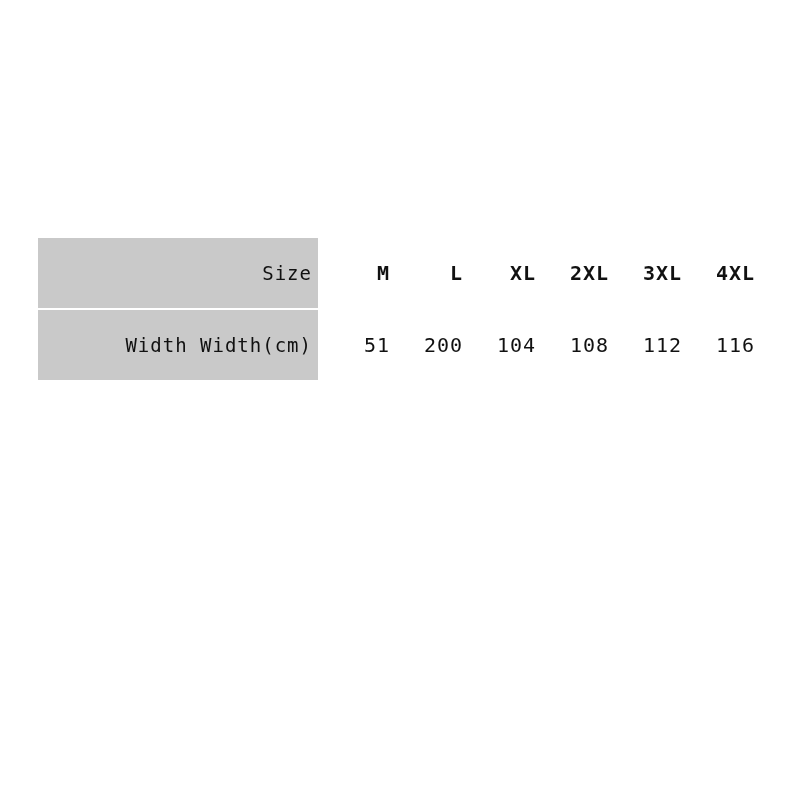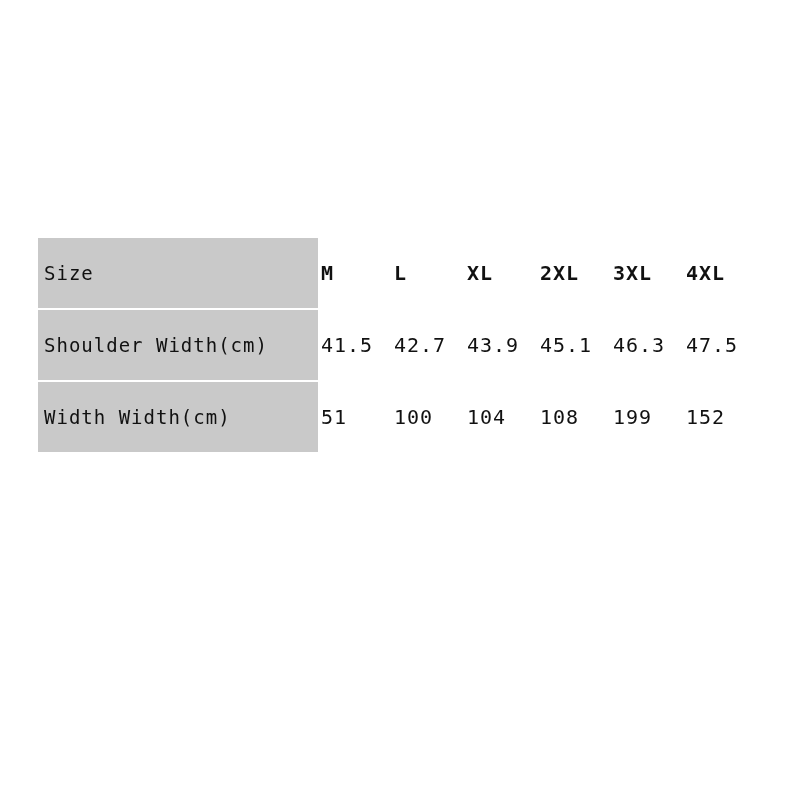--- a/index.html
+++ b/index.html
@@ -20,21 +20,21 @@
     width: 722px;
   }
   table.size-table {
     border-collapse: collapse;
     width: 722px;
     table-layout: fixed;
     background: #ffffff;
   }
   table.size-table td {
     border: 2px solid #ffffff;
-    text-align: left;
+    text-align: right;
     vertical-align: middle;
     color: #111111;
     font-family: "DejaVu Sans Mono", monospace;
     letter-spacing: 1px;
     white-space: nowrap;
   }
   td.label-cell {
     background: #c9c9c9;
     font-size: 19px;
     height: 68px;
@@ -78,36 +78,27 @@
       <tr class="header-row">
         <td class="label-cell">Size</td>
         <td class="value-cell">M</td>
         <td class="value-cell">L</td>
         <td class="value-cell">XL</td>
         <td class="value-cell">2XL</td>
         <td class="value-cell">3XL</td>
         <td class="value-cell">4XL</td>
       </tr>
 
-      <tr>
-        <td class="label-cell">Shoulder Width(cm)</td>
-        <td class="value-cell">41.5</td>
-        <td class="value-cell">42.7</td>
-        <td class="value-cell">43.9</td>
-        <td class="value-cell">45.1</td>
-        <td class="value-cell">46.3</td>
-        <td class="value-cell">47.5</td>
-      </tr>
 
       <tr>
         <td class="label-cell">Width Width(cm)</td>
         <td class="value-cell">51</td>
-        <td class="value-cell">100</td>
+        <td class="value-cell">200</td>
         <td class="value-cell">104</td>
         <td class="value-cell">108</td>
-        <td class="value-cell">199</td>
-        <td class="value-cell">152</td>
+        <td class="value-cell">112</td>
+        <td class="value-cell">116</td>
       </tr>
 
 
     </tbody>
   </table>
 </div>
 
 </body></html>

